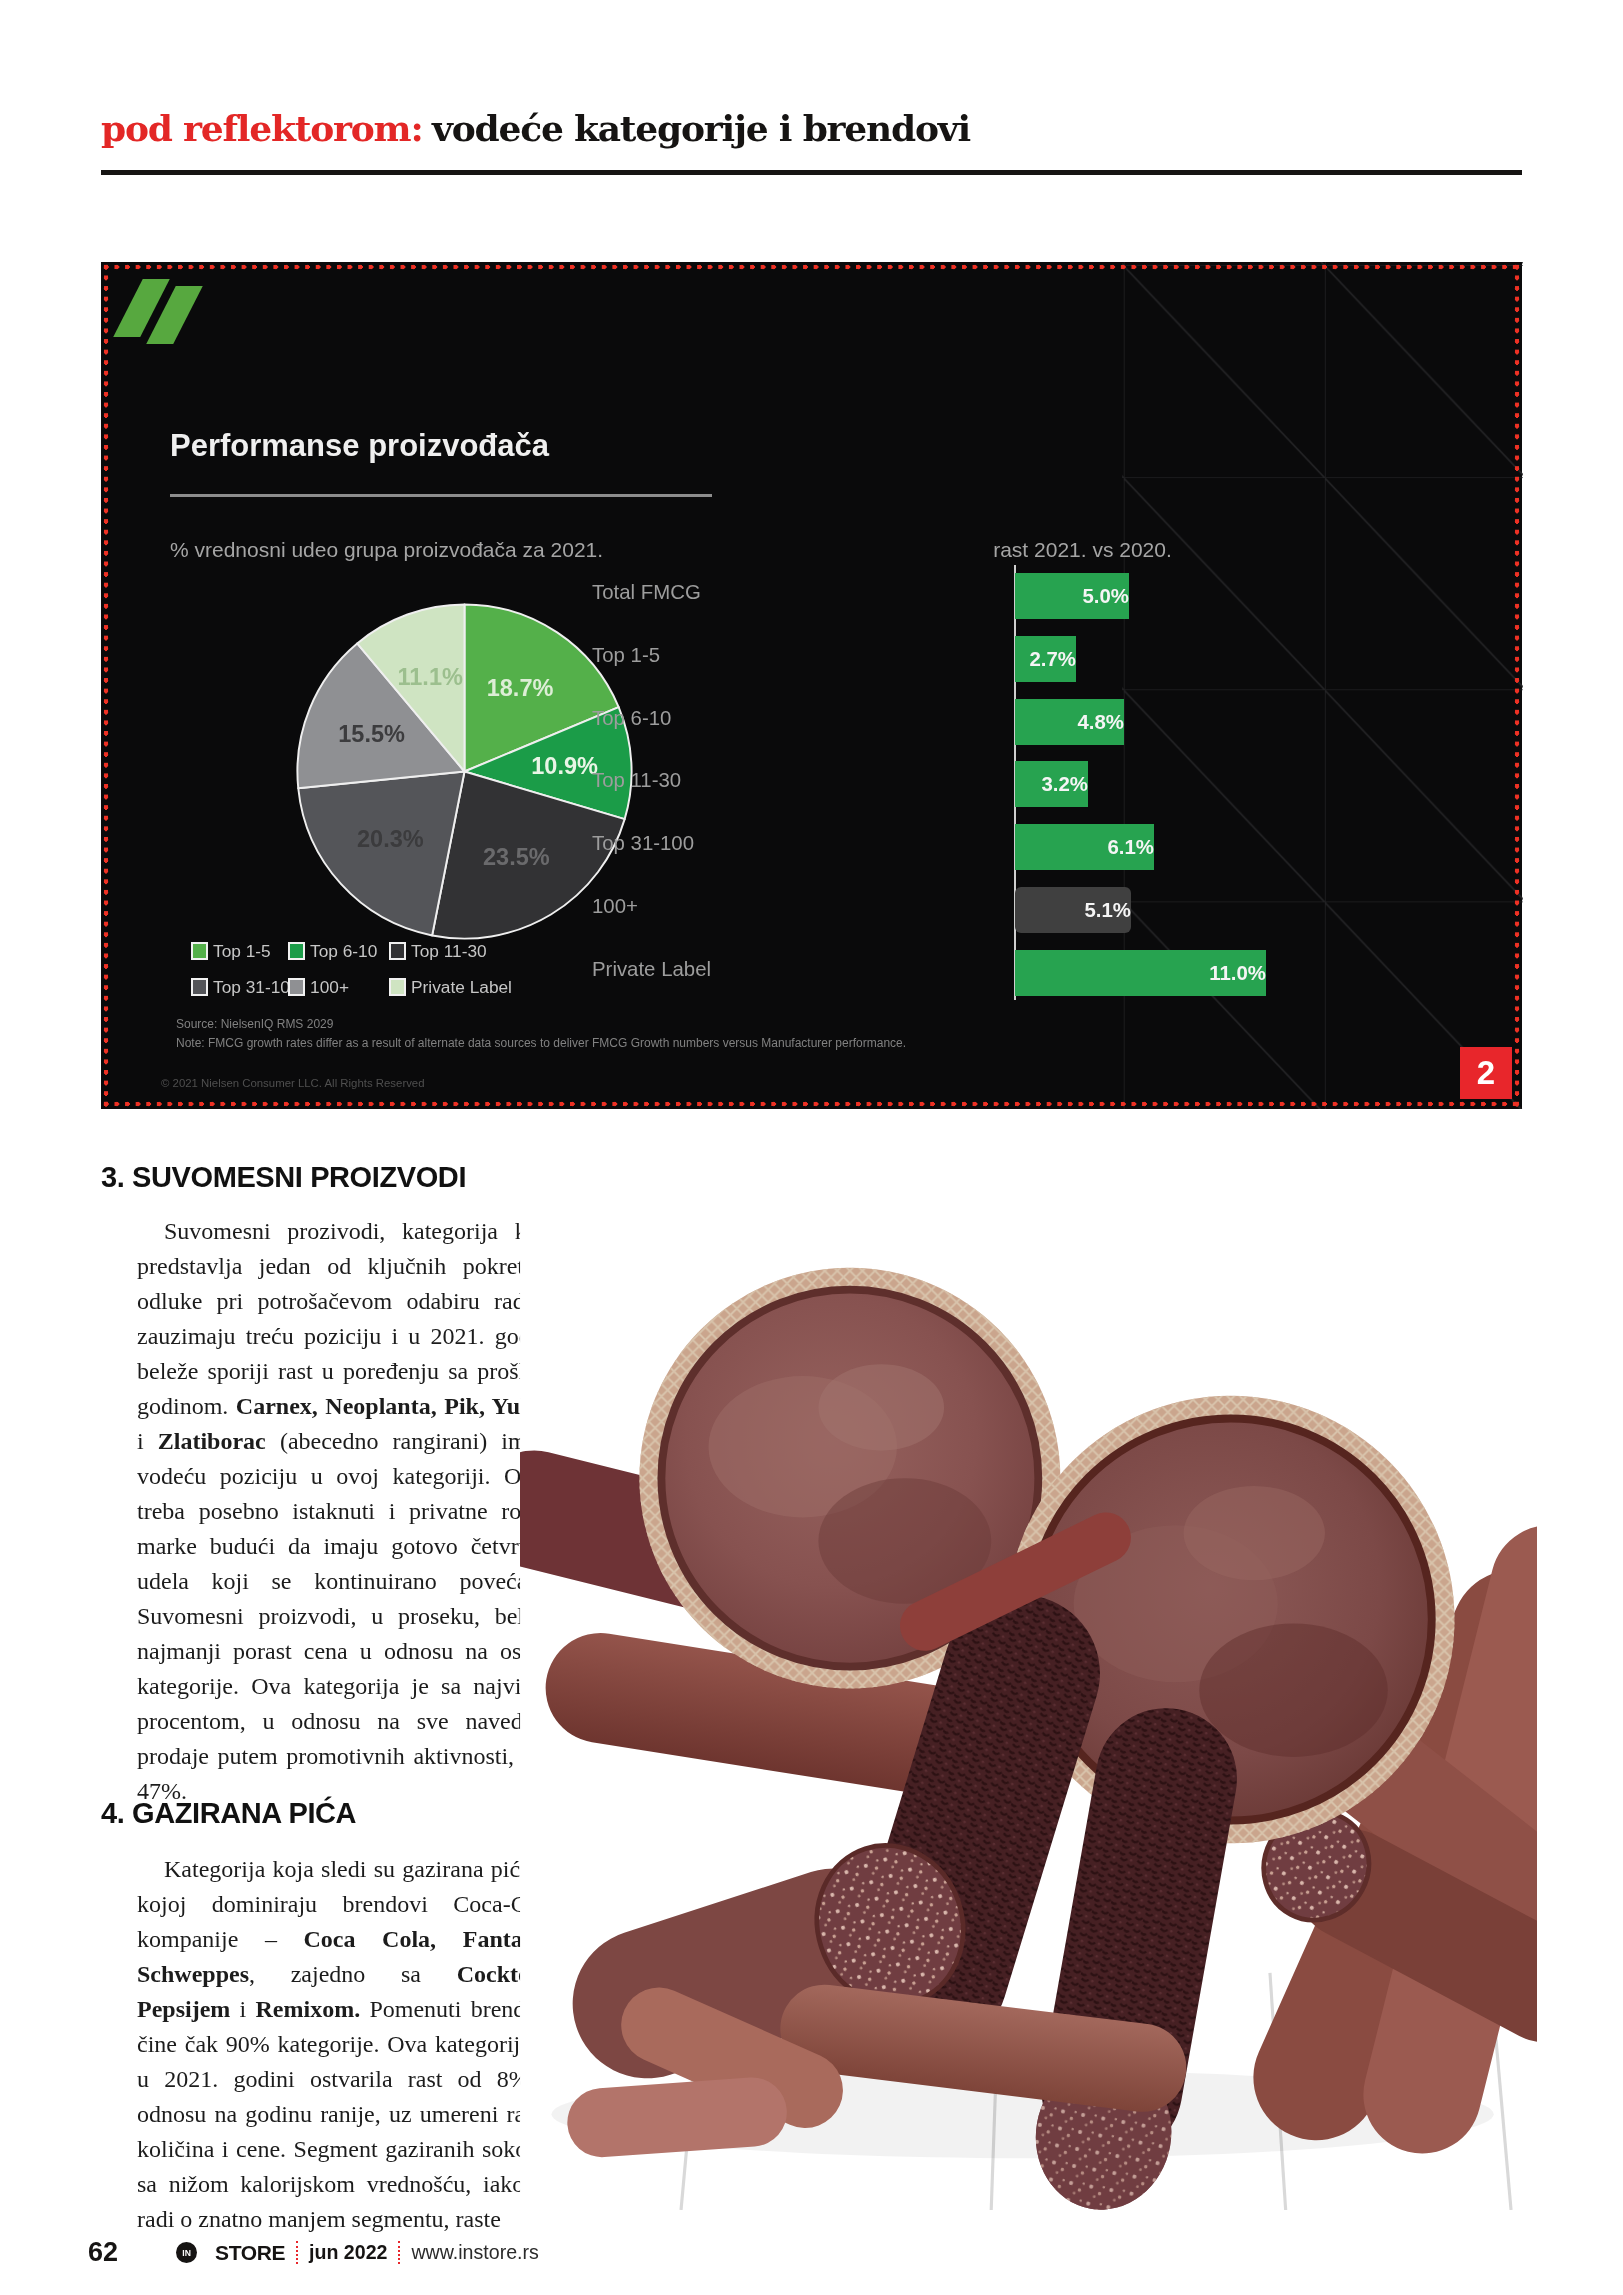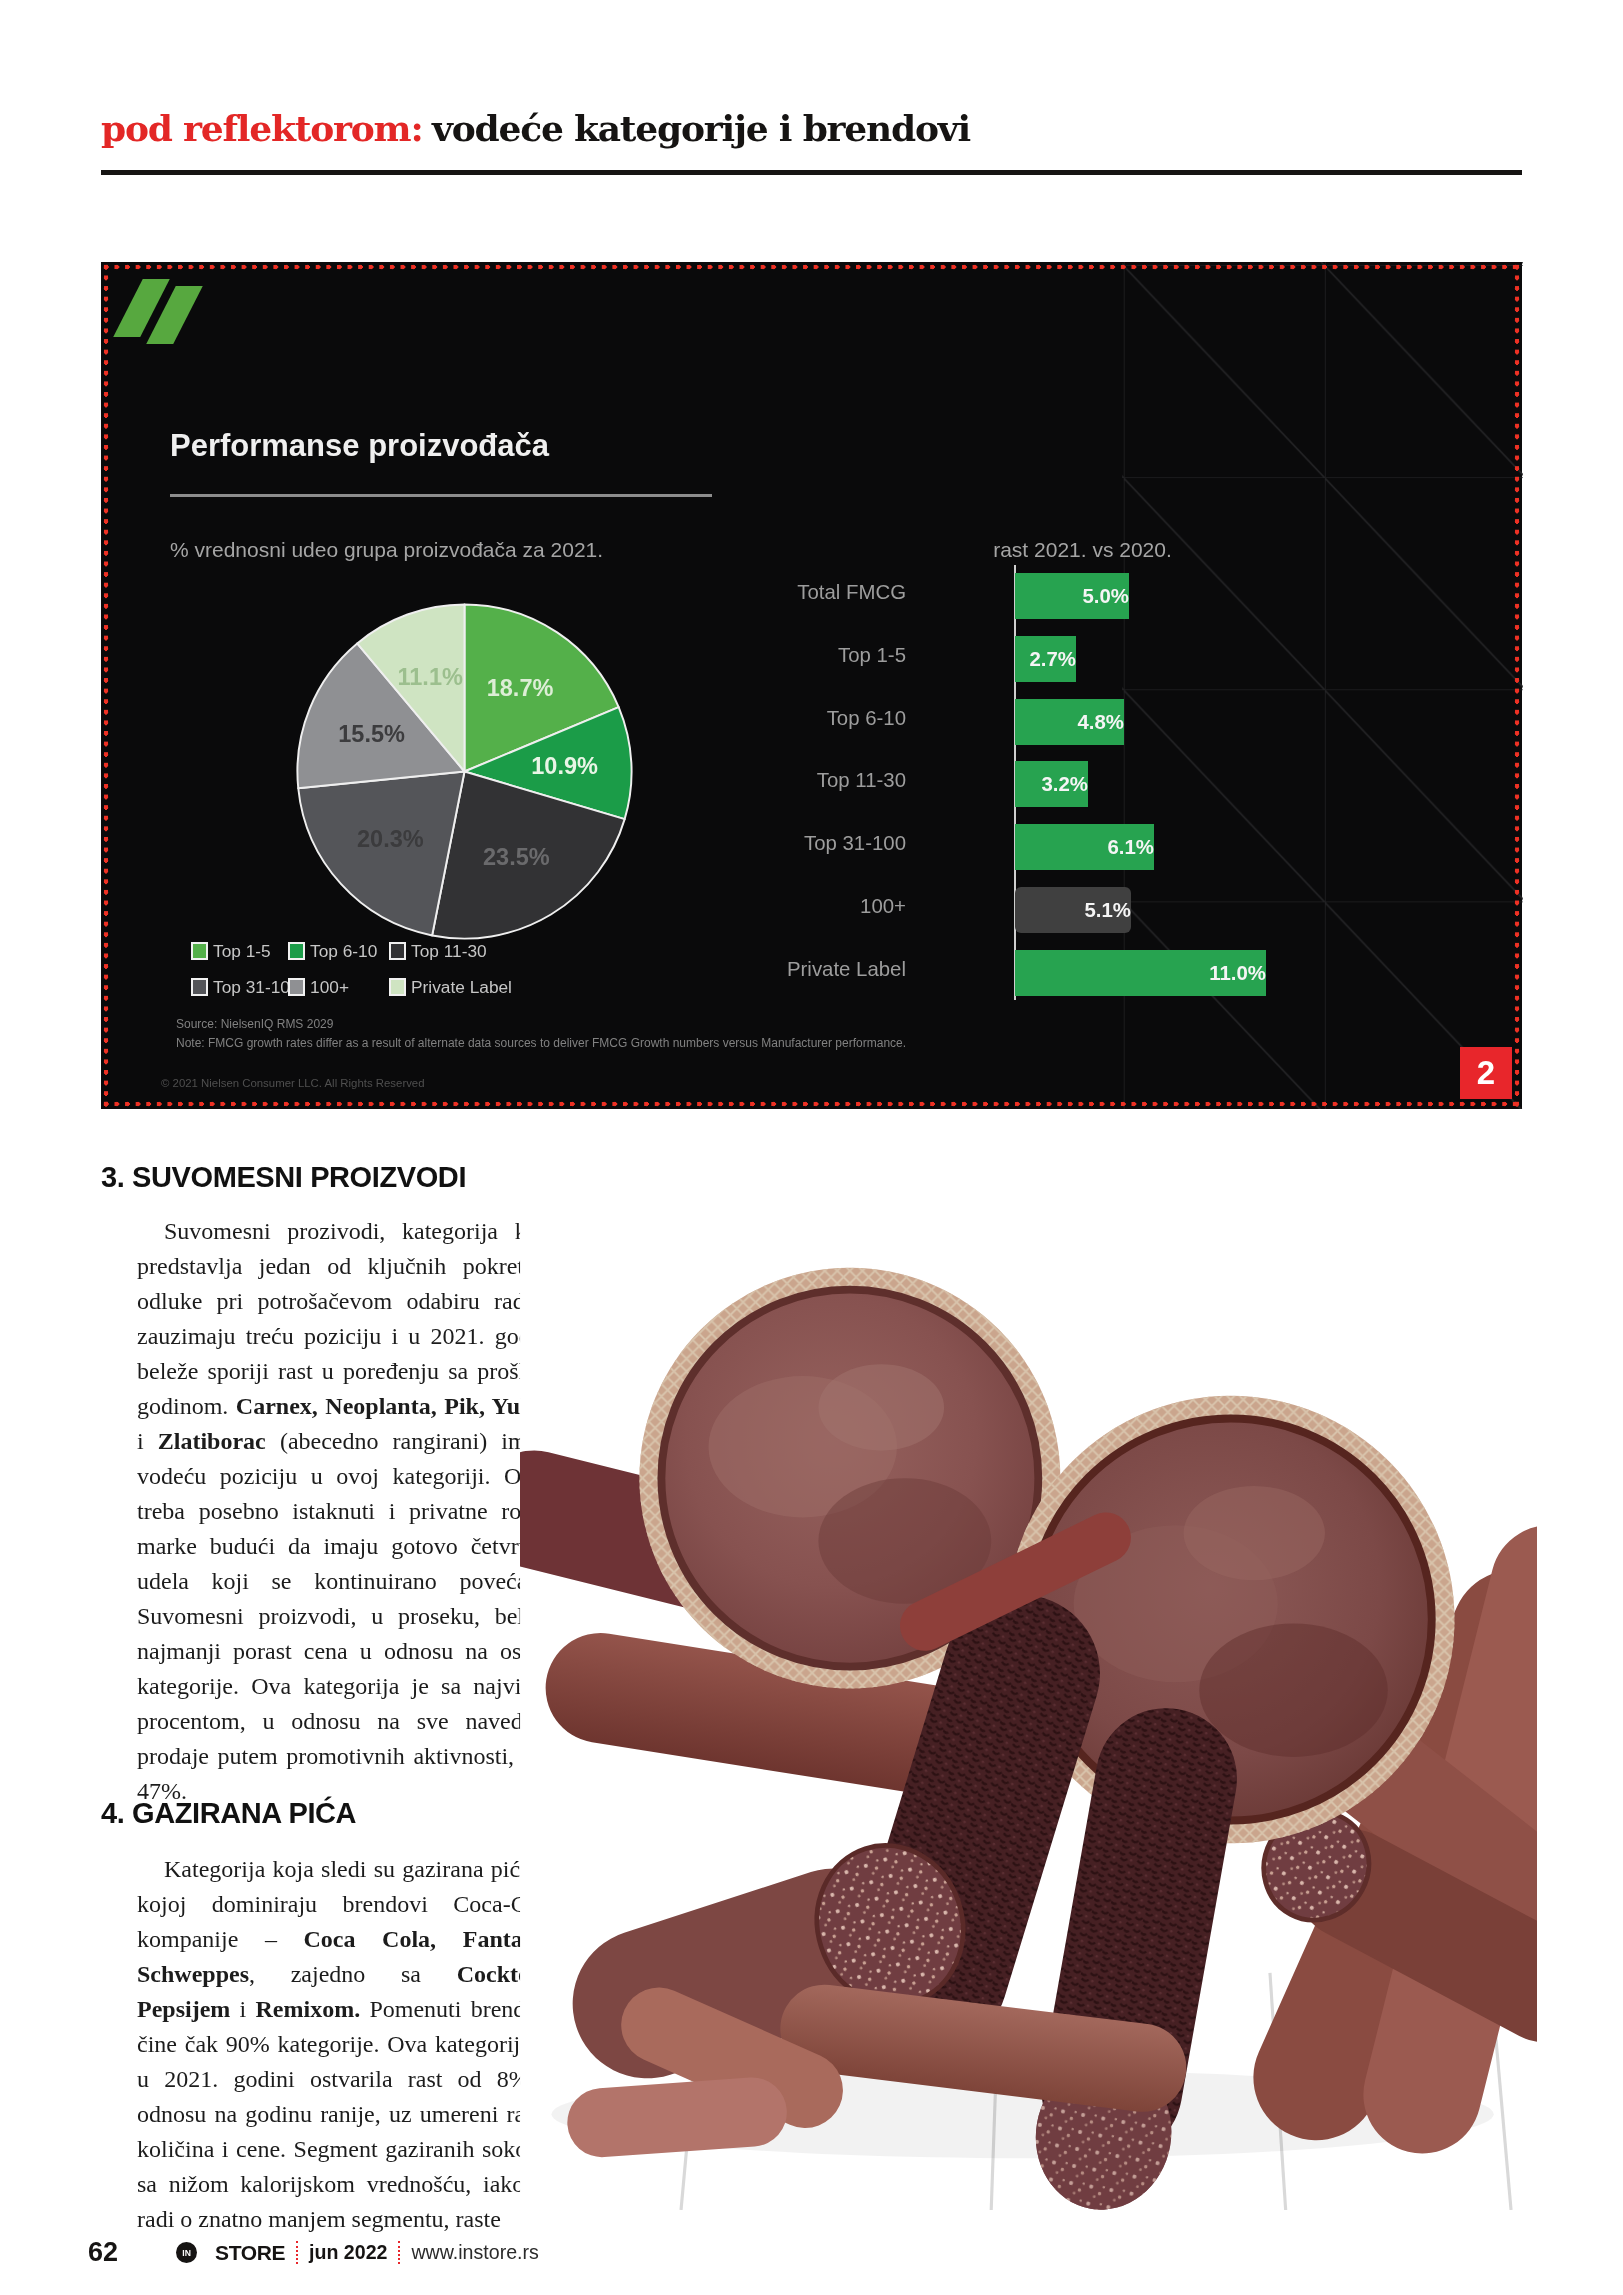--- a/index.html
+++ b/index.html
@@ -34,21 +34,21 @@
           grid-auto-rows:36px;column-gap:0;z-index:2;}
   .legend .item{display:flex;align-items:center;color:#c6c6c6;font-size:17.3px;white-space:nowrap;}
   .legend .marker{width:13.4px;height:13.4px;border:2.4px solid #f1f1f1;margin-right:4.7px;flex:0 0 auto;}
   .src{position:absolute;left:75px;color:#818181;font-size:12px;z-index:2;}
   .copyright{position:absolute;left:60px;top:815px;color:#4f4f4f;font-size:11.4px;z-index:2;}
   .bar-caption{position:absolute;left:785px;top:276px;width:393px;text-align:center;color:#a5a5a5;
                font-size:21px;z-index:2;}
   .bar-axis{position:absolute;left:913px;top:303px;width:1.6px;height:435px;background:#cfcfcf;z-index:2;}
   .bar-rows{position:absolute;left:0;top:311px;width:1421px;height:440px;z-index:2;}
   .bar-row{position:absolute;left:0;height:42px;width:1335px;}
-  .bar-label{position:absolute;right:530px;top:7.9px;width:314px;text-align:right;color:#9d9d9d;font-size:20.4px;}
+  .bar-label{position:absolute;right:530px;top:7.9px;width:314px;color:#9d9d9d;font-size:20.4px;}
   .bar{position:absolute;left:914px;top:0;height:46px;background:#27a350;display:flex;align-items:center;
        justify-content:flex-end;}
   .bar-value{color:#f5f5f5;font-size:20.4px;font-weight:700;}
   .slide-badge{position:absolute;right:10.2px;bottom:10.2px;width:52px;height:52px;background:#e8262b;
                color:#ffffff;font-size:33px;font-weight:700;display:flex;align-items:center;
                justify-content:center;z-index:10;}
   
   .col{position:absolute;left:101px;width:419px;}
   .sec-heading{font-family:"Liberation Sans",sans-serif;font-weight:700;font-size:29px;color:#111;
                letter-spacing:-0.4px;white-space:nowrap;}

